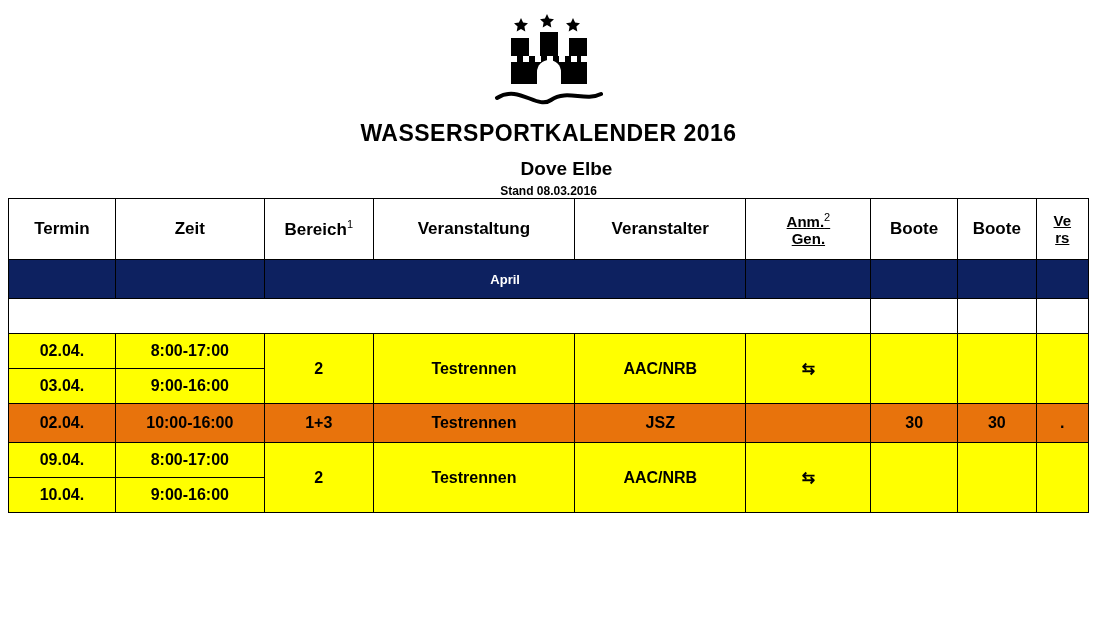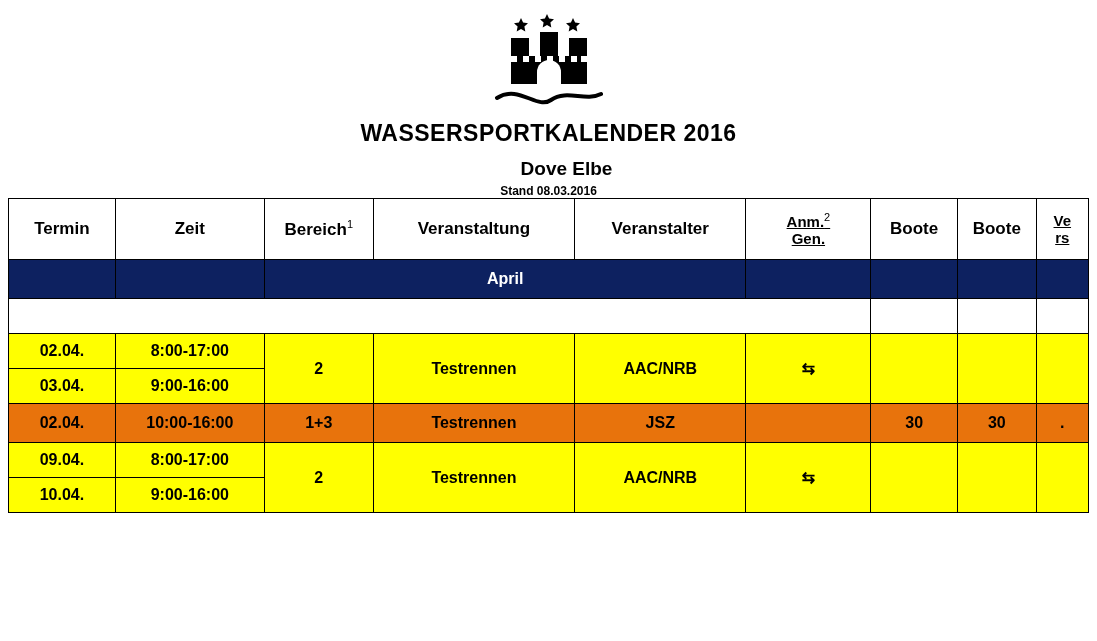--- a/index.html
+++ b/index.html
@@ -80,21 +80,21 @@
   sup {
     font-size: 11px;
     font-weight: normal;
     vertical-align: super;
   }
 
   tr.month-row td {
     background: #0d2160;
     color: #ffffff;
     height: 38px;
-    font-size: 16px;
+    font-size: 13px;
   }
   tr.month-row td.blank {
     background: #0d2160;
   }
 
   tr.spacer-row td {
     background: #ffffff;
     height: 34px;
   }
 

